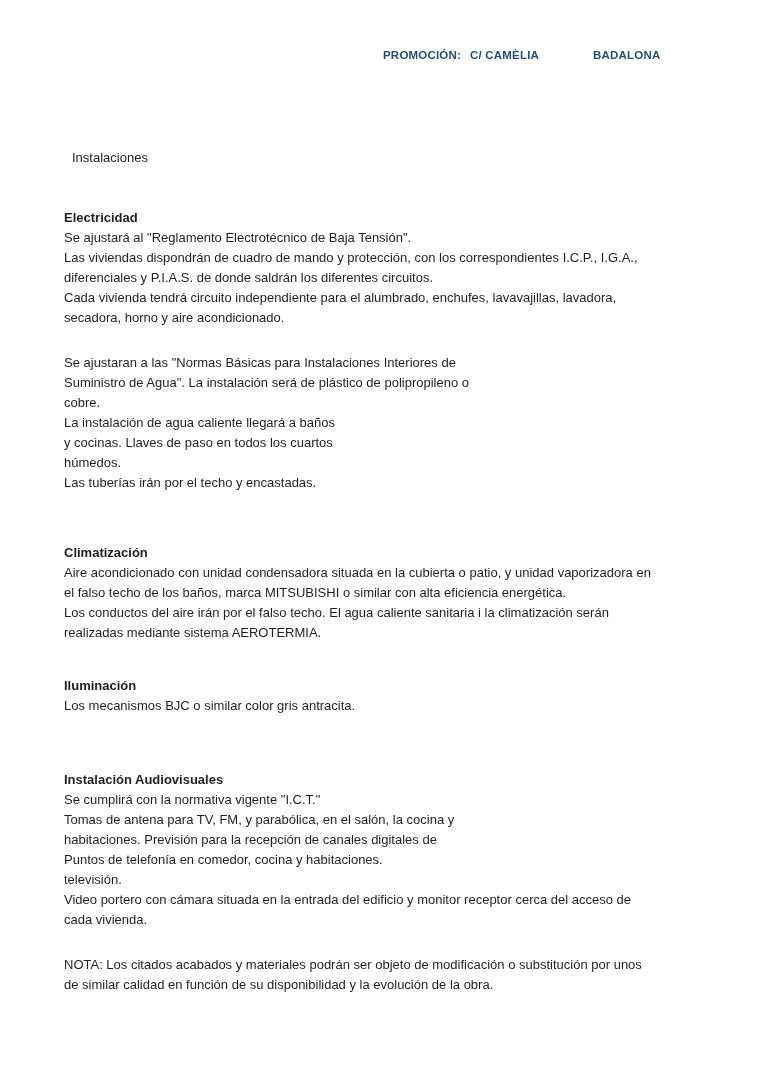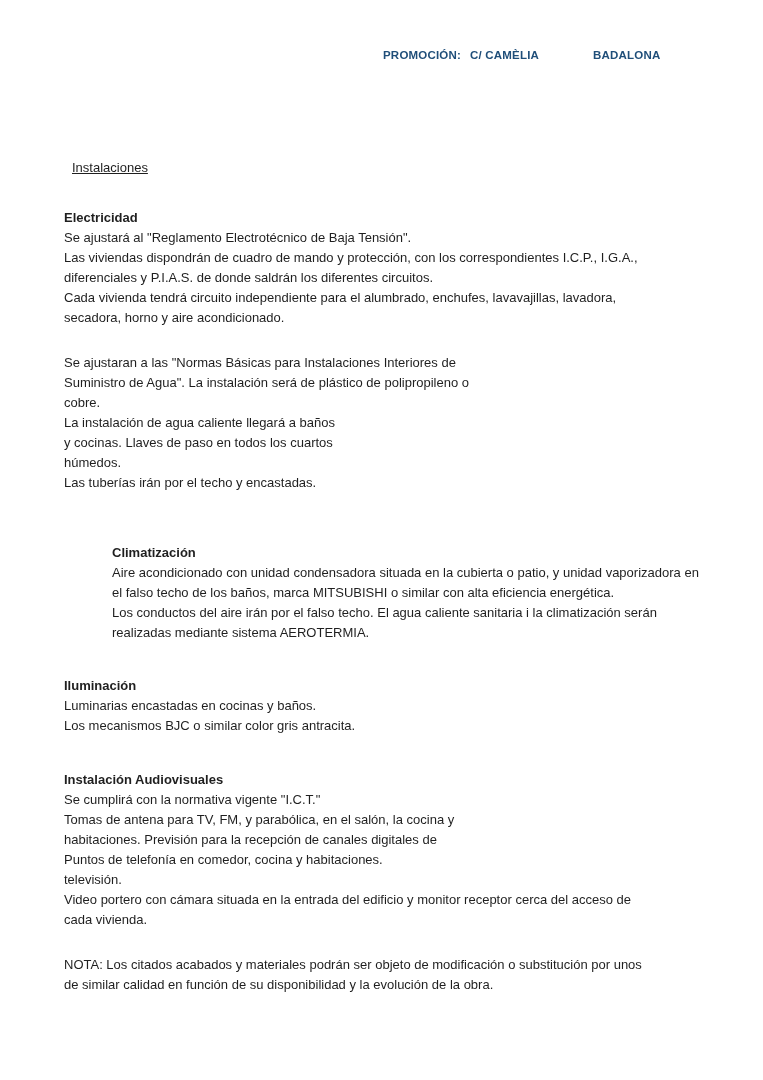--- a/index.html
+++ b/index.html
@@ -27,43 +27,42 @@
     color: #1f4e79;
     white-space: nowrap;
     text-align: center;
   }
   .hdr-promo-label { left: 383px; }
   .hdr-promo-value { left: 470px; }
   .hdr-city        { left: 593px; }
   .doc-title {
     position: absolute;
     left: 72px;
-    top: 158px;
-    text-decoration: underline;
+    top: 148px;
     white-space: nowrap;
   }
   .sec {
     position: absolute;
     left: 64px;
     white-space: nowrap;
   }
   .sec h2 {
     margin: 0;
     padding: 0;
     font-size: 13px;
     font-weight: bold;
     line-height: 20px;
   }
   .line {
     line-height: 20px;
     min-height: 20px;
   }
   .sec-electricidad  { top: 208px; }
   .sec-fontaneria    { top: 353px; }
-  .sec-climatizacion { top: 543px; margin-left: 48px; }
+  .sec-climatizacion { top: 543px; }
   .sec-iluminacion   { top: 676px; }
   .sec-audiovisuales { top: 770px; }
   .sec-nota          { top: 955px; }
 </style>
 </head>
 <body>
 
 <div class="page">
 
   <div class="hdr">
@@ -96,21 +95,20 @@
   <div class="sec sec-climatizacion">
     <h2>Climatización</h2>
     <div class="line">Aire acondicionado con unidad condensadora situada en la cubierta o patio, y unidad vaporizadora en</div>
     <div class="line">el falso techo de los baños, marca MITSUBISHI o similar con alta eficiencia energética.</div>
     <div class="line">Los conductos del aire irán por el falso techo. El agua caliente sanitaria i la climatización serán</div>
     <div class="line">realizadas mediante sistema AEROTERMIA.</div>
   </div>
 
   <div class="sec sec-iluminacion">
     <h2>Iluminación</h2>
-    <div class="line">Luminarias encastadas en cocinas y baños.</div>
     <div class="line">Los mecanismos BJC o similar color gris antracita.</div>
   </div>
 
   <div class="sec sec-audiovisuales">
     <h2>Instalación Audiovisuales</h2>
     <div class="line">Se cumplirá con la normativa vigente "I.C.T."</div>
     <div class="line">Tomas de antena para TV, FM, y parabólica, en el salón, la cocina y</div>
     <div class="line">habitaciones. Previsión para la recepción de canales digitales de</div>
     <div class="line">Puntos de telefonía en comedor, cocina y habitaciones.</div>
     <div class="line">televisión.</div>

